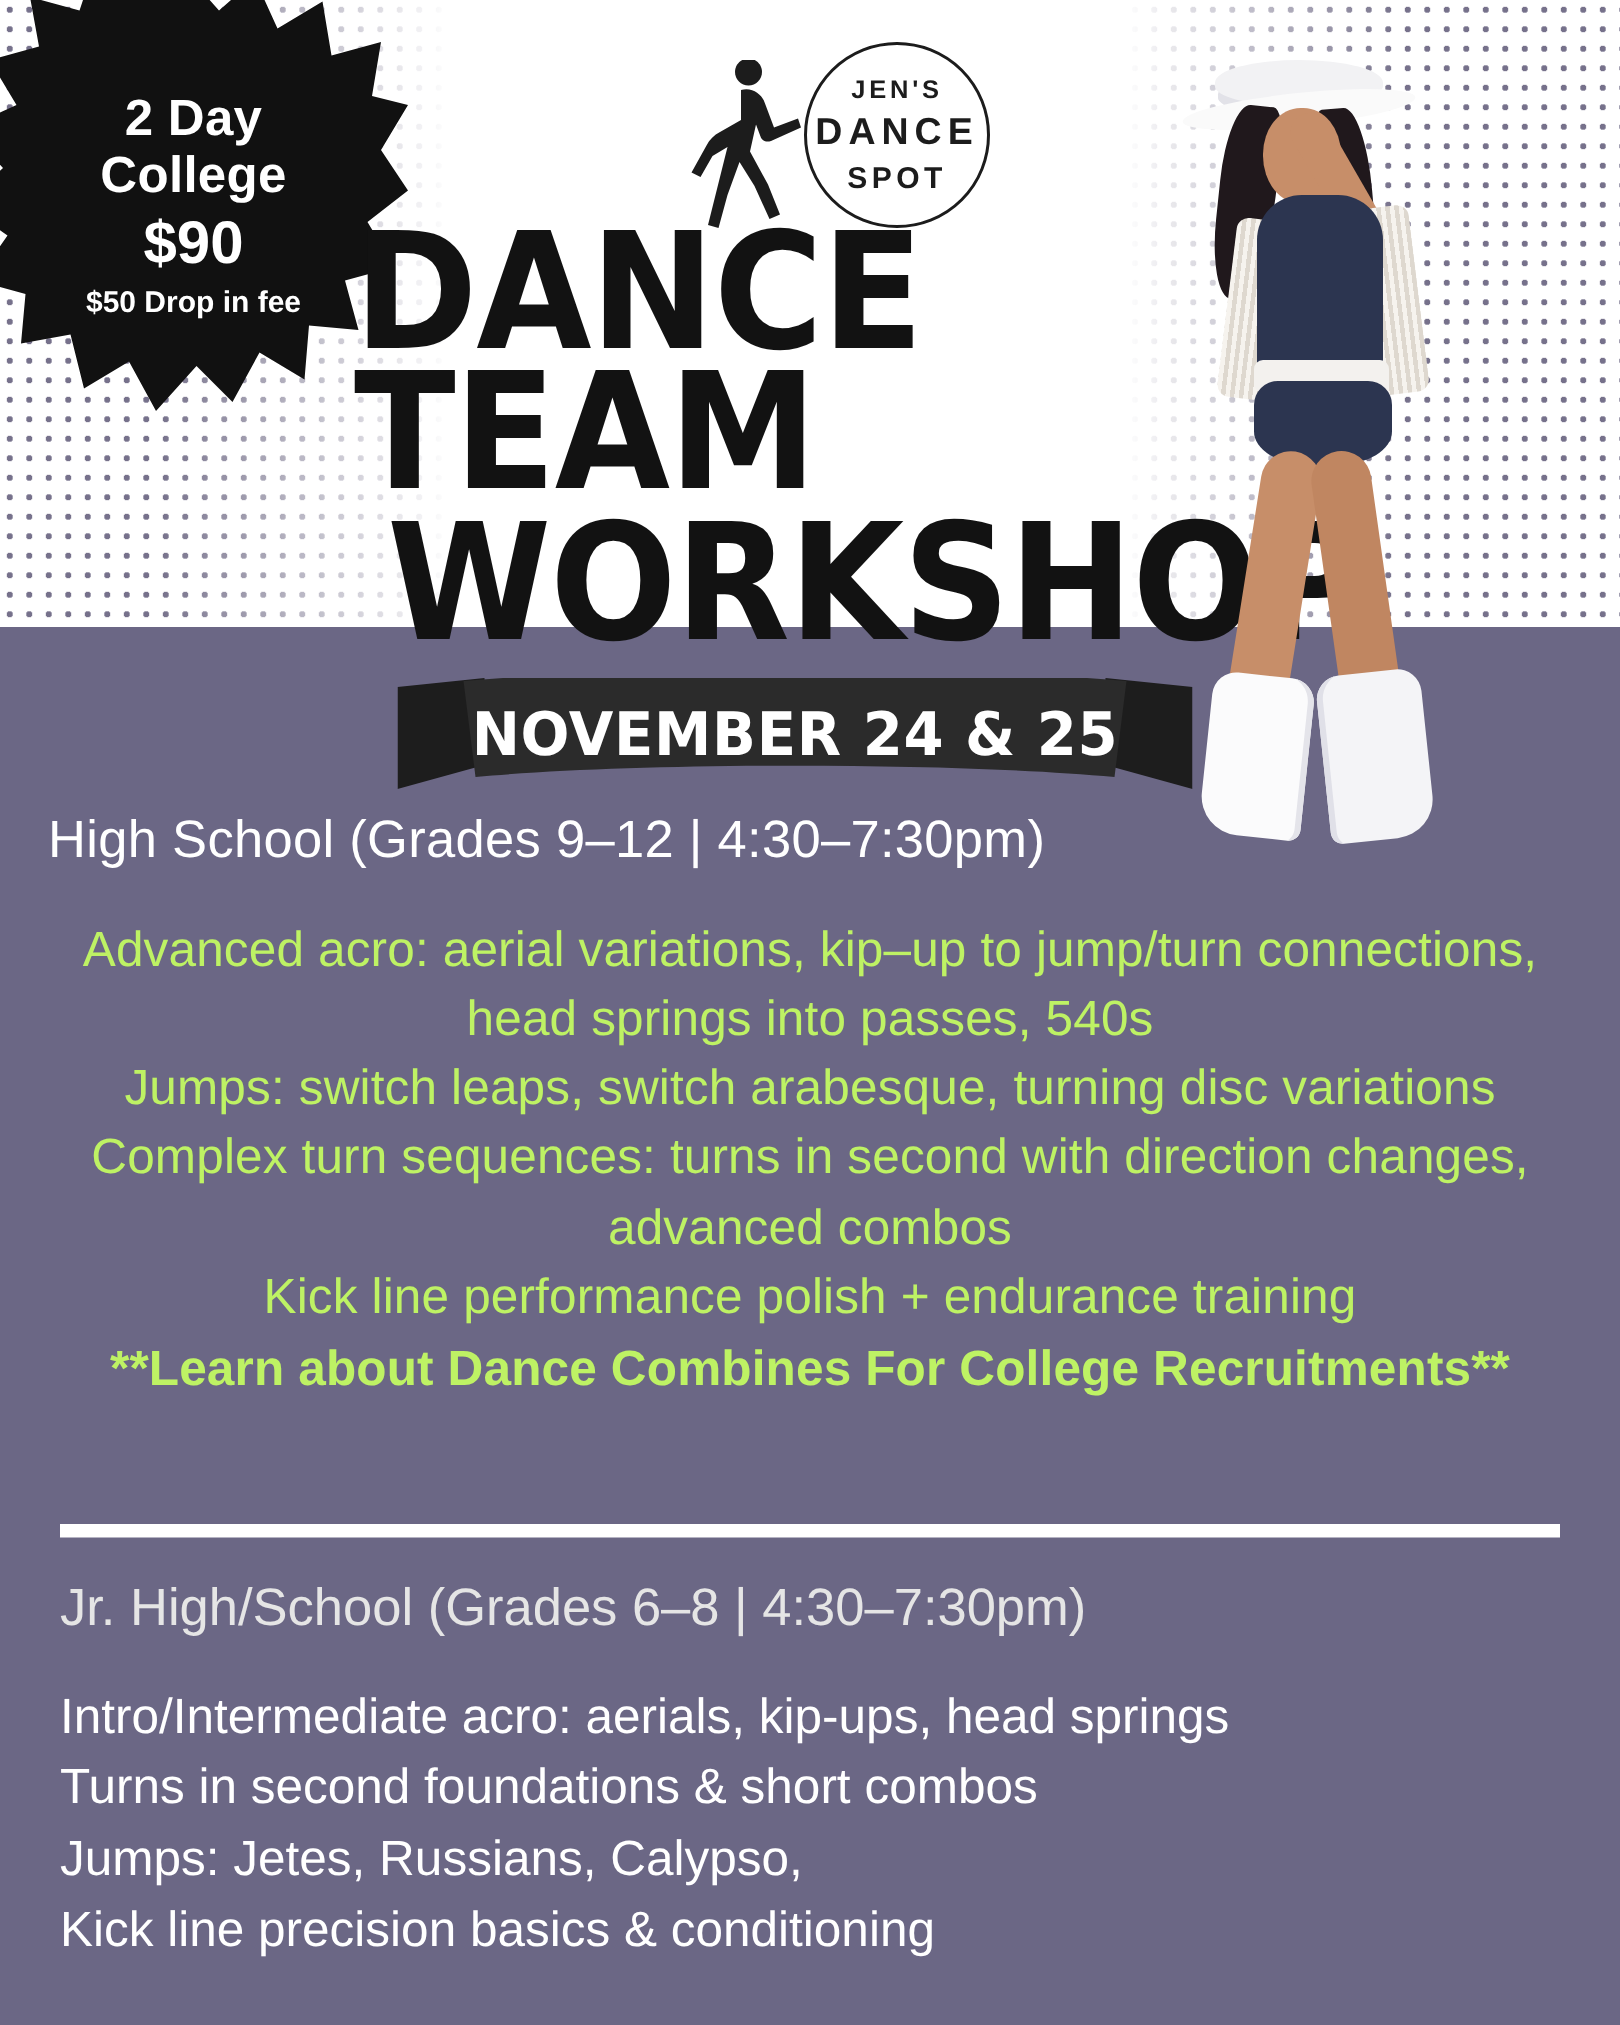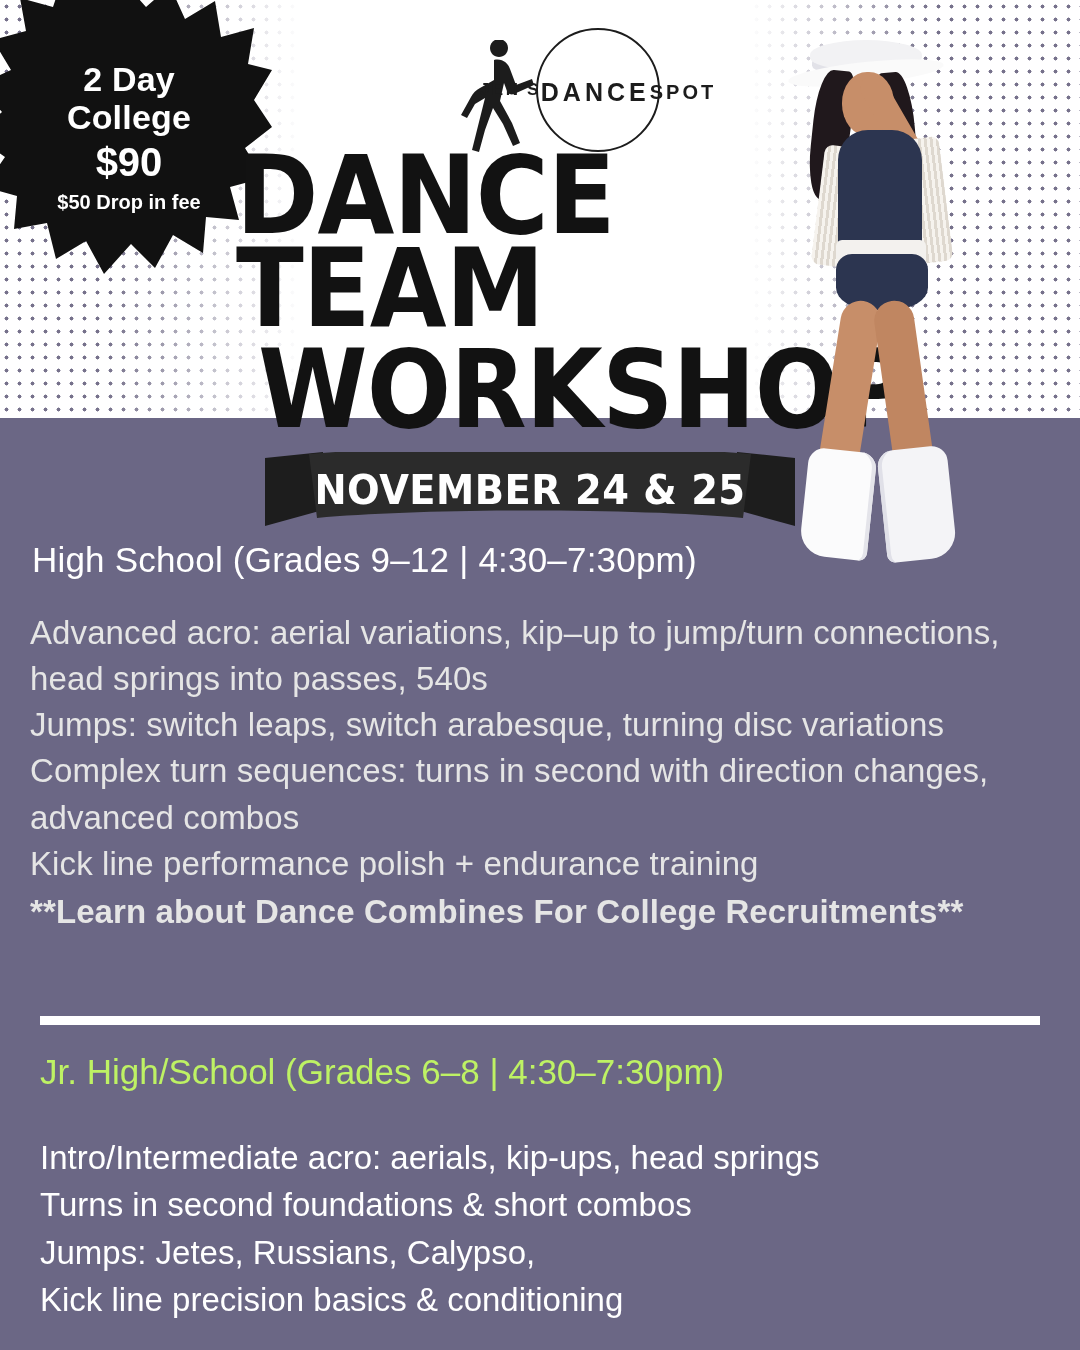--- a/index.html
+++ b/index.html
@@ -75,21 +75,21 @@
     position: absolute;
     top: 26px; left: 430px;
     width: 230px; height: 130px;
   }
   .logo-circle {
     position: absolute;
     right: 0; top: 2px;
     width: 124px; height: 124px;
     border: 2.5px solid #1c1c1c;
     border-radius: 50%;
-    display: flex; flex-direction: row;
+    display: flex; flex-direction: column;
     align-items: center; justify-content: center;
     color: #1c1c1c;
   }
   .logo-jens { font-size: 17px; letter-spacing: 2.5px; font-weight: 600; }
   .logo-dance { font-size: 25px; letter-spacing: 4px; font-weight: 600; margin-top: 4px; }
   .logo-spot { font-size: 20px; letter-spacing: 3px; font-weight: 600; margin-top: 5px; }
   .logo-dancer { position: absolute; left: 20px; top: 14px; }
 
   
   .title-wrap {
@@ -239,49 +239,50 @@
   .section-head {
     color: #ffffff;
     font-size: 35px;
     font-weight: 400;
     letter-spacing: 0.2px;
     line-height: 1.25;
   }
   .section-head.hs { padding-left: 2px; }
   .bullets {
     margin-top: 28px;
-    color: #e5e5e5;
+    color: #bef264;
     font-size: 33px;
     font-weight: 400;
     line-height: 1.40;
     letter-spacing: 0.1px;
+    text-align: center;
   }
   .bullets li { list-style: none; }
   .bullets li.strong { font-weight: 700; margin-top: 2px; }
 
   .divider {
     position: absolute;
     left: 40px; top: 1016px;
     width: 1000px; height: 9px;
     background: #ffffff;
   }
 
   .body-area-2 {
     position: absolute;
     left: 40px; top: 1050px;
     width: 1010px;
   }
   .section-head-2 {
-    color: #bef264;
+    color: #e5e5e5;
     font-size: 35px;
     font-weight: 400;
     line-height: 1.25;
   }
   .bullets-2 {
-    margin-top: 40px;
+    margin-top: 26px;
     color: #ffffff;
     font-size: 33px;
     line-height: 1.44;
   }
   .bullets-2 li { list-style: none; }
 </style>
 </head>
 <body>
 
 <div id="poster">

